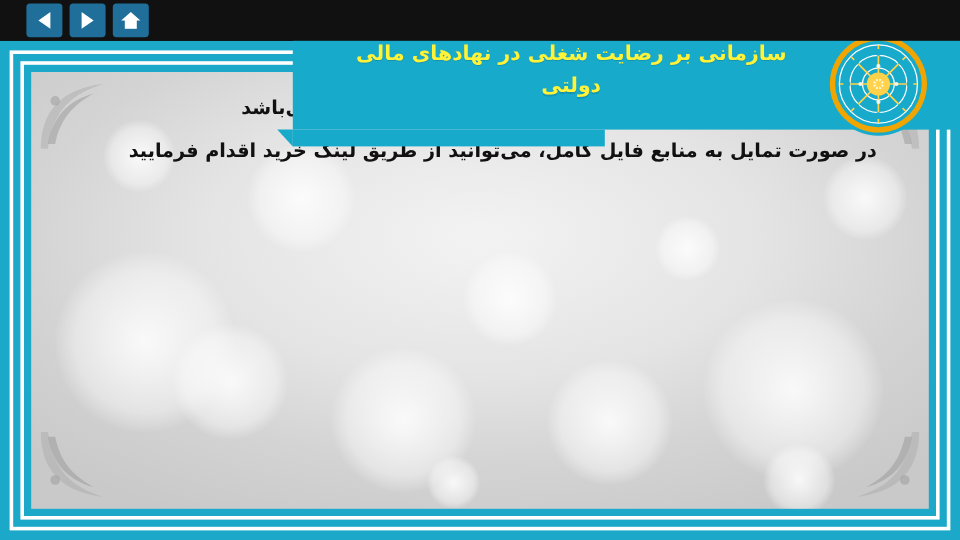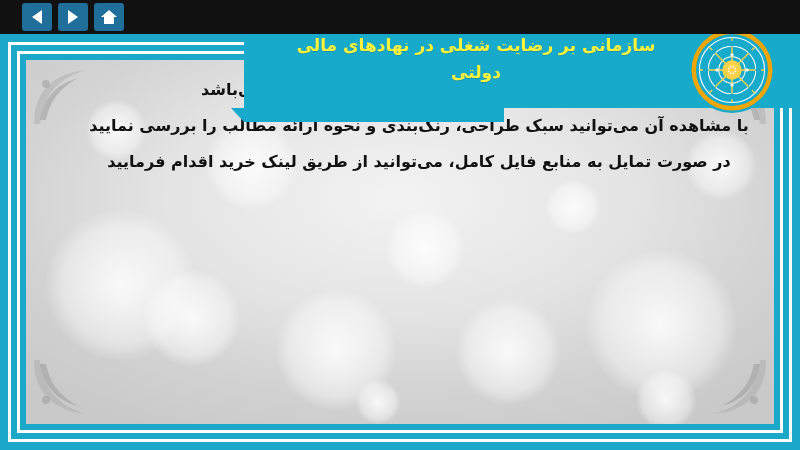--- a/index.html
+++ b/index.html
@@ -264,21 +264,20 @@
     </svg>
     <svg class="corner-orn" style="right:4px; bottom:4px; transform:scale(-1,-1);" viewBox="0 0 64 64">
       <path d="M4 60 C4 30 20 10 56 6 C30 14 14 28 10 60 Z" fill="#a9a9a9" opacity="0.55"></path>
       <path d="M10 56 C14 34 26 20 48 14 C30 24 20 36 16 56 Z" fill="#8f8f8f" opacity="0.5"></path>
       <circle cx="16" cy="20" r="4" fill="#9a9a9a" opacity="0.6"></circle>
     </svg>
   </div>
 
   <div class="body-text">
     <p>این تصویر نمونه‌ای از اسلایدهای این پاورپوینت می‌باشد</p>
-    <p>با مشاهده آن می‌توانید سبک طراحی، رنگ‌بندی و نحوه ارائه مطالب را بررسی نمایید</p>
     <p>در صورت تمایل به منابع فایل کامل، می‌توانید از طریق لینک خرید اقدام فرمایید</p>
   </div>
 
   <div class="banner-notch"></div>
   <div class="title-banner">
     <div class="title-text">تحلیل اثر راهبردهای منابع انسانی و فرهنگ سازمانی بر رضایت شغلی در نهادهای مالی دولتی</div>
   </div>
 
   <svg class="medallion" viewBox="0 0 100 100">
     <circle cx="50" cy="50" r="49" fill="#18aacb"></circle>

